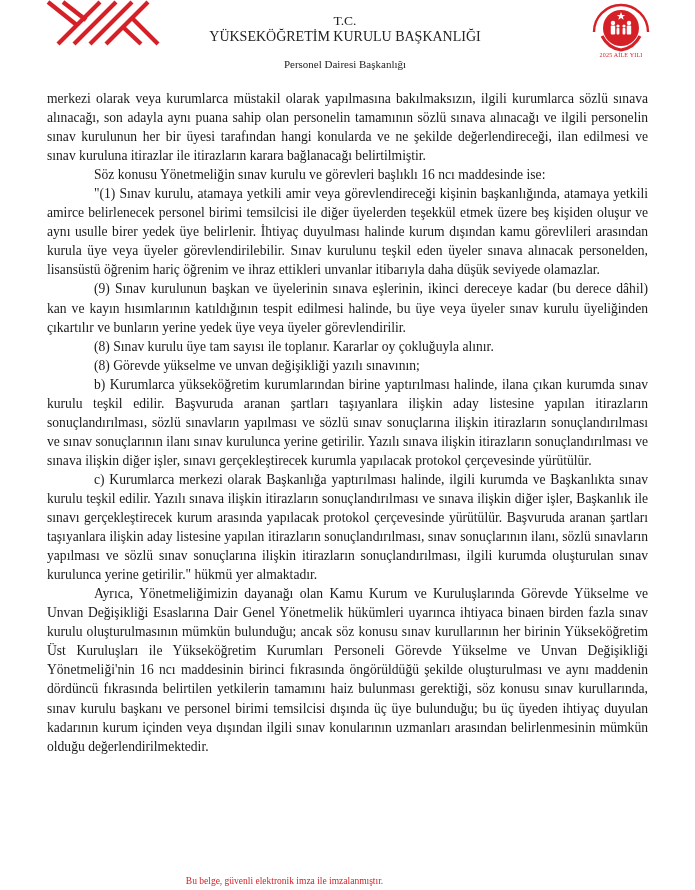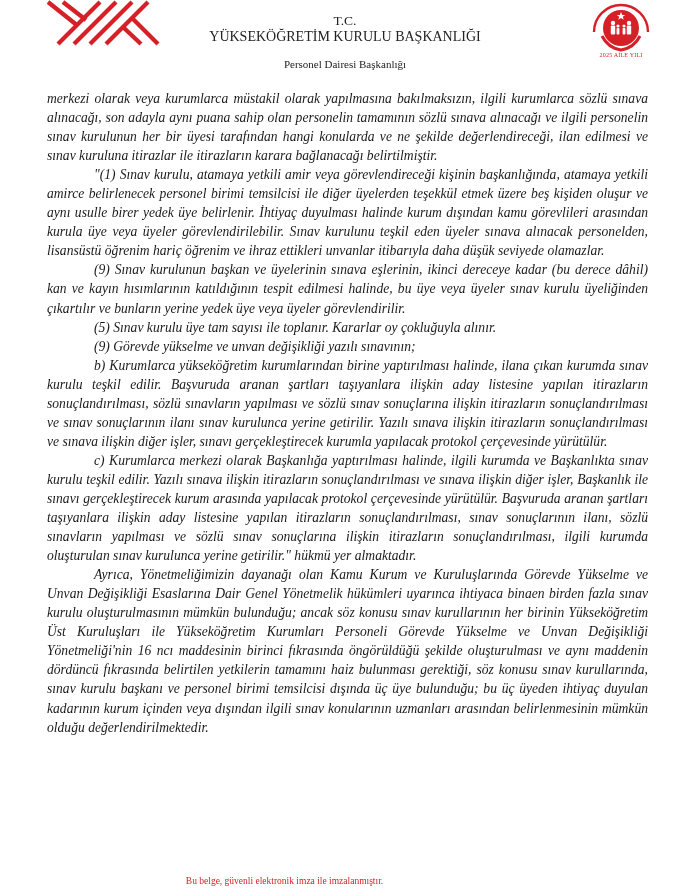--- a/index.html
+++ b/index.html
@@ -9,21 +9,21 @@
   .logo-yok { position: absolute; left: 46px; top: 0px; width: 124px; height: 46px; }
   .logo-aile { position: absolute; left: 588px; top: 2px; width: 66px; height: 62px; }
   .logo-aile-text { position: absolute; left: 588px; top: 52px; width: 66px; text-align: center;
                     font-size: 6px; color: #d62027; font-family: "Liberation Serif", serif; letter-spacing: 0.2px; }
   .head-text { position: absolute; left: 180px; width: 330px; text-align: center; color: #222; }
   .head-tc { top: 13px; font-size: 13.5px; }
   .head-org { top: 29px; font-size: 14px; }
   .head-dept { top: 58px; font-size: 11px; }
 
   .body-text { position: absolute; left: 47px; top: 89px; width: 601px;
-               font-size: 13.6px; line-height: 19.05px; text-align: justify; color: #1a1a1a; font-style: italic; }
+               font-size: 13.6px; line-height: 19.05px; text-align: justify; color: #1a1a1a; }
   .body-text p { margin: 0; text-indent: 47px; }
   .body-text p.noindent { text-indent: 0; }
 
   .footer { position: absolute; left: 0; top: 876px; width: 569px; text-align: center;
             font-size: 9.5px; color: #d62027; }
 </style>
 </head>
 <body>
 
 <div class="header">
@@ -62,22 +62,23 @@
   </svg>
   <div class="logo-aile-text">2025 AİLE YILI</div>
 
   <div class="head-text head-tc">T.C.</div>
   <div class="head-text head-org">YÜKSEKÖĞRETİM KURULU BAŞKANLIĞI</div>
   <div class="head-text head-dept">Personel Dairesi Başkanlığı</div>
 </div>
 
 <div class="body-text">
   <p class="noindent">merkezi olarak veya kurumlarca müstakil olarak yapılmasına bakılmaksızın, ilgili kurumlarca sözlü sınava alınacağı, son adayla aynı puana sahip olan personelin tamamının sözlü sınava alınacağı ve ilgili personelin sınav kurulunun her bir üyesi tarafından hangi konularda ve ne şekilde değerlendireceği, ilan edilmesi ve sınav kuruluna itirazlar ile itirazların karara bağlanacağı belirtilmiştir.</p>
+  <p>Söz konusu Yönetmeliğin sınav kurulu ve görevleri başlıklı 16 ncı maddesinde ise:</p>
   <p>"(1) Sınav kurulu, atamaya yetkili amir veya görevlendireceği kişinin başkanlığında, atamaya yetkili amirce belirlenecek personel birimi temsilcisi ile diğer üyelerden teşekkül etmek üzere beş kişiden oluşur ve aynı usulle birer yedek üye belirlenir. İhtiyaç duyulması halinde kurum dışından kamu görevlileri arasından kurula üye veya üyeler görevlendirilebilir. Sınav kurulunu teşkil eden üyeler sınava alınacak personelden, lisansüstü öğrenim hariç öğrenim ve ihraz ettikleri unvanlar itibarıyla daha düşük seviyede olamazlar.</p>
   <p>(9) Sınav kurulunun başkan ve üyelerinin sınava eşlerinin, ikinci dereceye kadar (bu derece dâhil) kan ve kayın hısımlarının katıldığının tespit edilmesi halinde, bu üye veya üyeler sınav kurulu üyeliğinden çıkartılır ve bunların yerine yedek üye veya üyeler görevlendirilir.</p>
-  <p>(5) Sınav kurulu üye tam sayısı ile toplanır. Kararlar oy çokluğuyla alınır.</p>
-  <p>(9) Görevde yükselme ve unvan değişikliği yazılı sınavının;</p>
+  <p>(8) Sınav kurulu üye tam sayısı ile toplanır. Kararlar oy çokluğuyla alınır.</p>
+  <p>(8) Görevde yükselme ve unvan değişikliği yazılı sınavının;</p>
   <p>b) Kurumlarca yükseköğretim kurumlarından birine yaptırılması halinde, ilana çıkan kurumda sınav kurulu teşkil edilir. Başvuruda aranan şartları taşıyanlara ilişkin aday listesine yapılan itirazların sonuçlandırılması, sözlü sınavların yapılması ve sözlü sınav sonuçlarına ilişkin itirazların sonuçlandırılması ve sınav sonuçlarının ilanı sınav kurulunca yerine getirilir. Yazılı sınava ilişkin itirazların sonuçlandırılması ve sınava ilişkin diğer işler, sınavı gerçekleştirecek kurumla yapılacak protokol çerçevesinde yürütülür.</p>
   <p>c) Kurumlarca merkezi olarak Başkanlığa yaptırılması halinde, ilgili kurumda ve Başkanlıkta sınav kurulu teşkil edilir. Yazılı sınava ilişkin itirazların sonuçlandırılması ve sınava ilişkin diğer işler, Başkanlık ile sınavı gerçekleştirecek kurum arasında yapılacak protokol çerçevesinde yürütülür. Başvuruda aranan şartları taşıyanlara ilişkin aday listesine yapılan itirazların sonuçlandırılması, sınav sonuçlarının ilanı, sözlü sınavların yapılması ve sözlü sınav sonuçlarına ilişkin itirazların sonuçlandırılması, ilgili kurumda oluşturulan sınav kurulunca yerine getirilir." hükmü yer almaktadır.</p>
   <p>Ayrıca, Yönetmeliğimizin dayanağı olan Kamu Kurum ve Kuruluşlarında Görevde Yükselme ve Unvan Değişikliği Esaslarına Dair Genel Yönetmelik hükümleri uyarınca ihtiyaca binaen birden fazla sınav kurulu oluşturulmasının mümkün bulunduğu; ancak söz konusu sınav kurullarının her birinin Yükseköğretim Üst Kuruluşları ile Yükseköğretim Kurumları Personeli Görevde Yükselme ve Unvan Değişikliği Yönetmeliği'nin 16 ncı maddesinin birinci fıkrasında öngörüldüğü şekilde oluşturulması ve aynı maddenin dördüncü fıkrasında belirtilen yetkilerin tamamını haiz bulunması gerektiği, söz konusu sınav kurullarında, sınav kurulu başkanı ve personel birimi temsilcisi dışında üç üye bulunduğu; bu üç üyeden ihtiyaç duyulan kadarının kurum içinden veya dışından ilgili sınav konularının uzmanları arasından belirlenmesinin mümkün olduğu değerlendirilmektedir.</p>
 </div>
 
 <div class="footer">Bu belge, güvenli elektronik imza ile imzalanmıştır.</div>
 
 </body></html>

